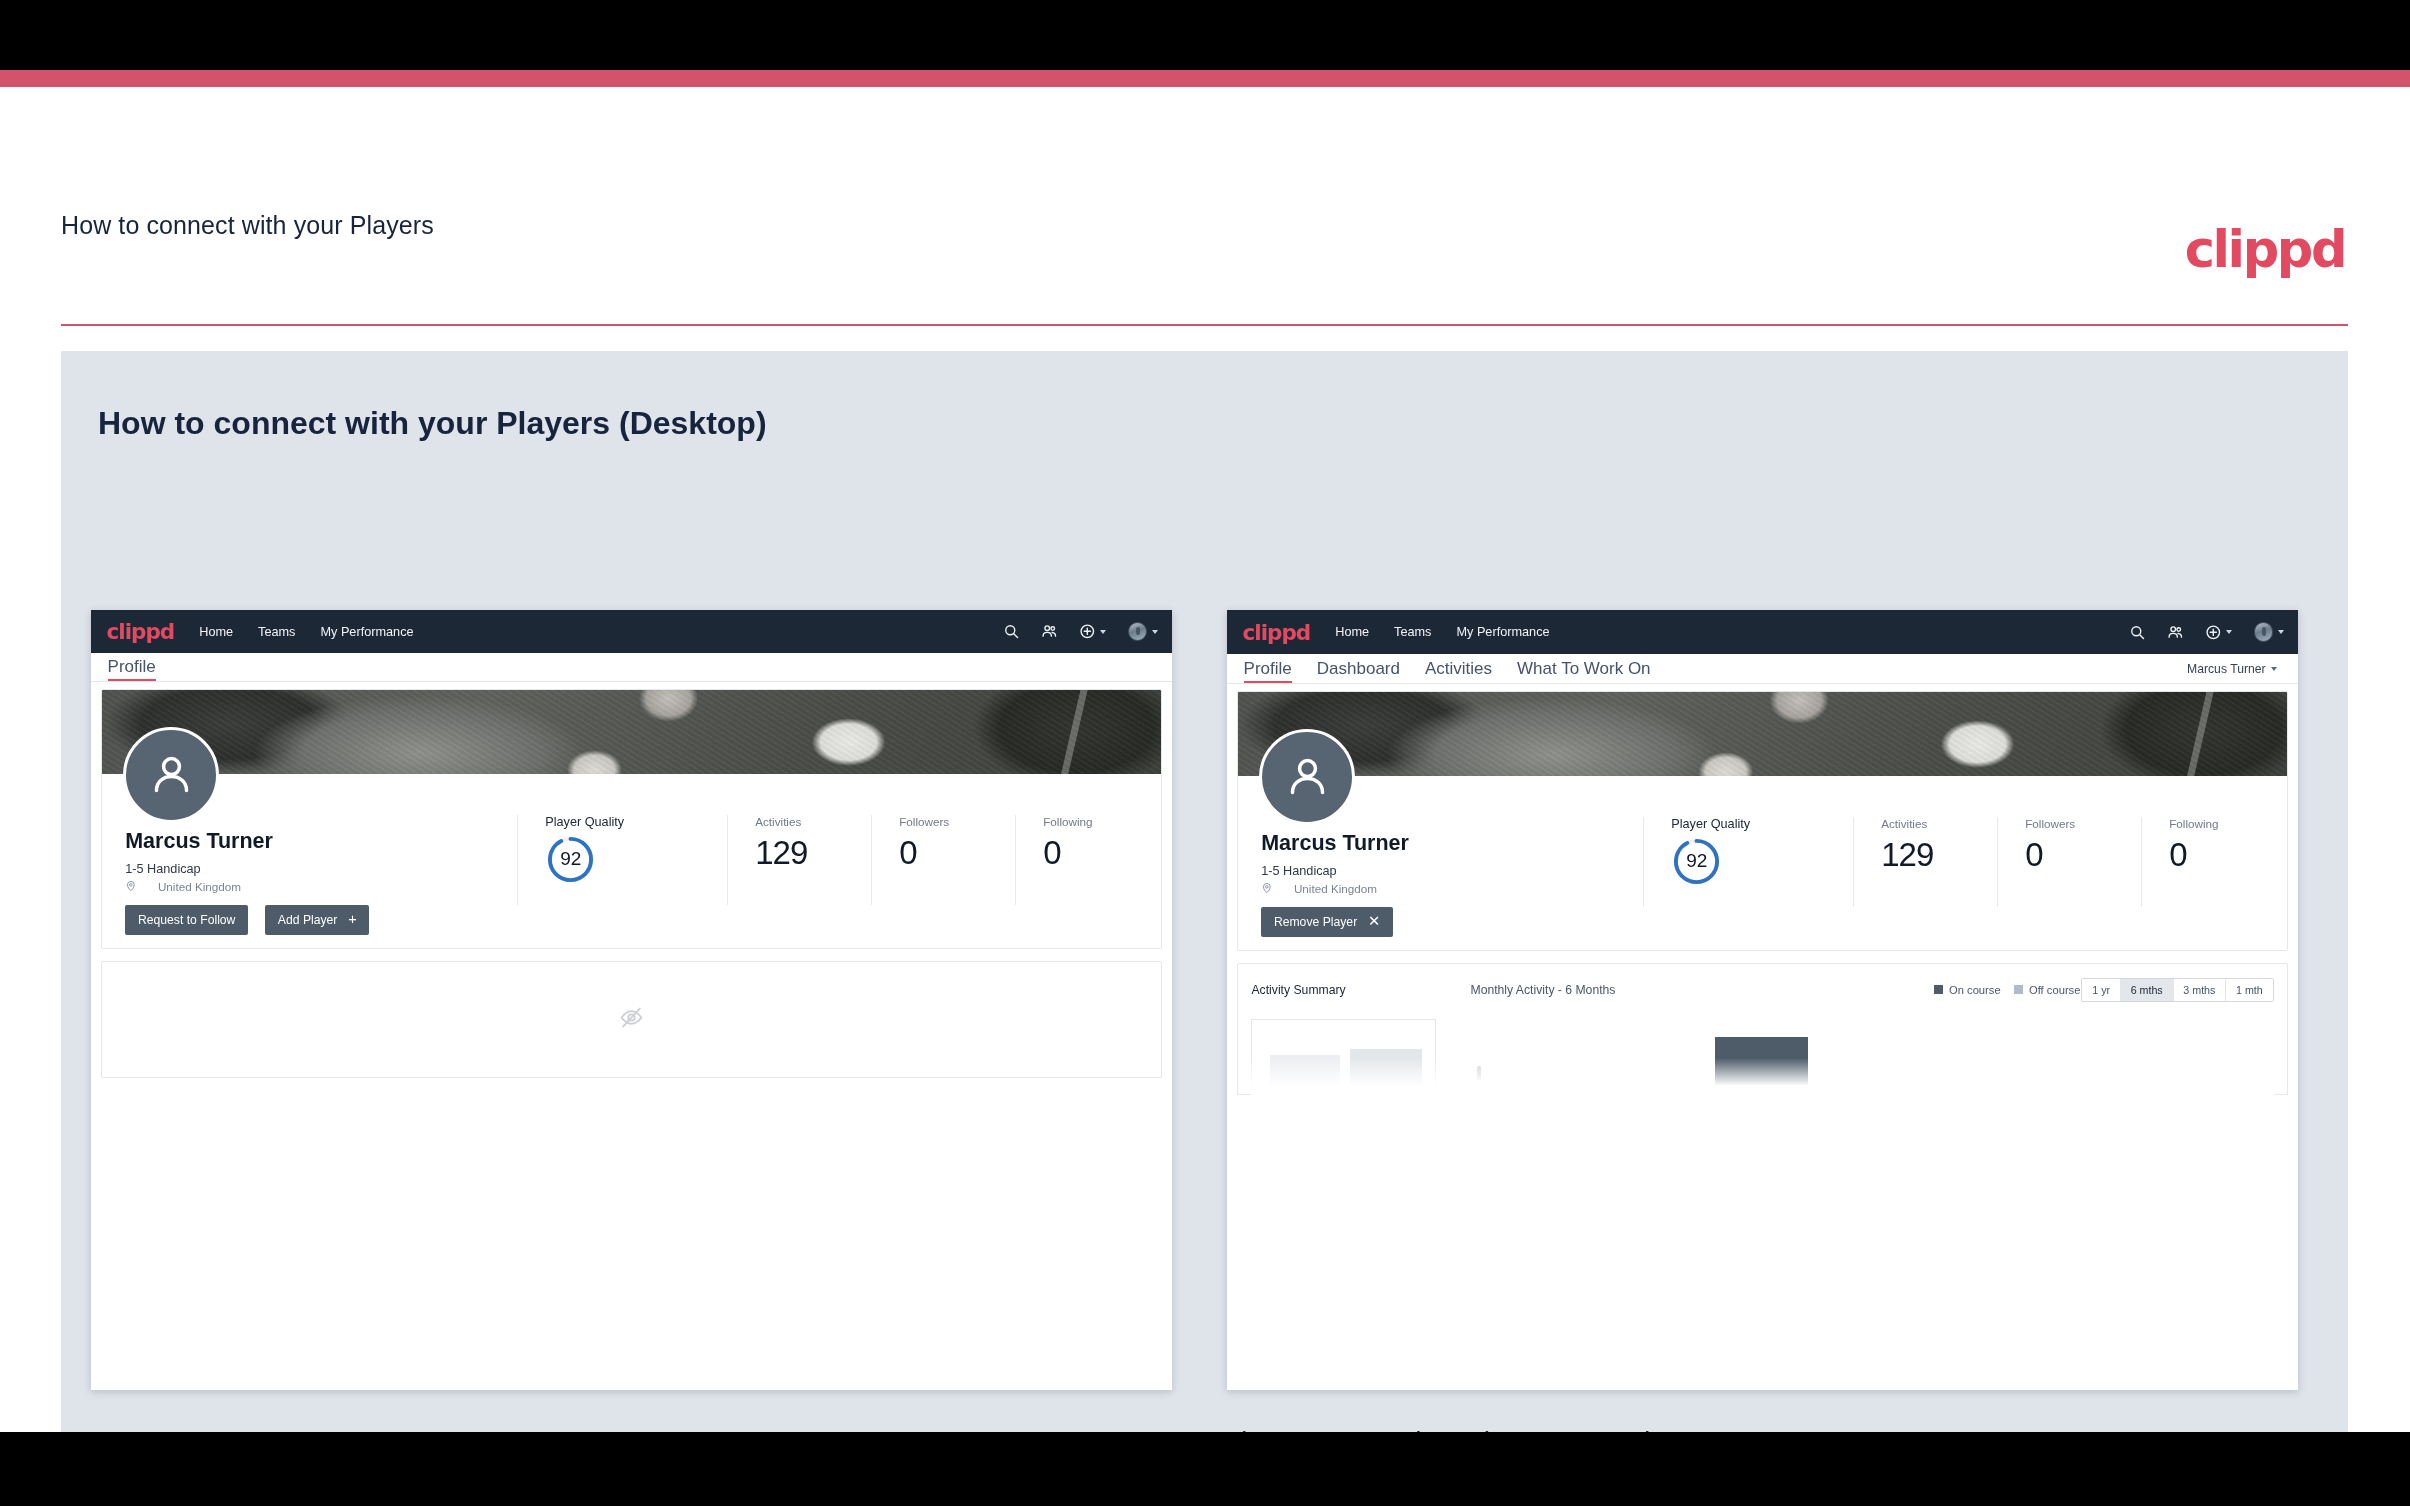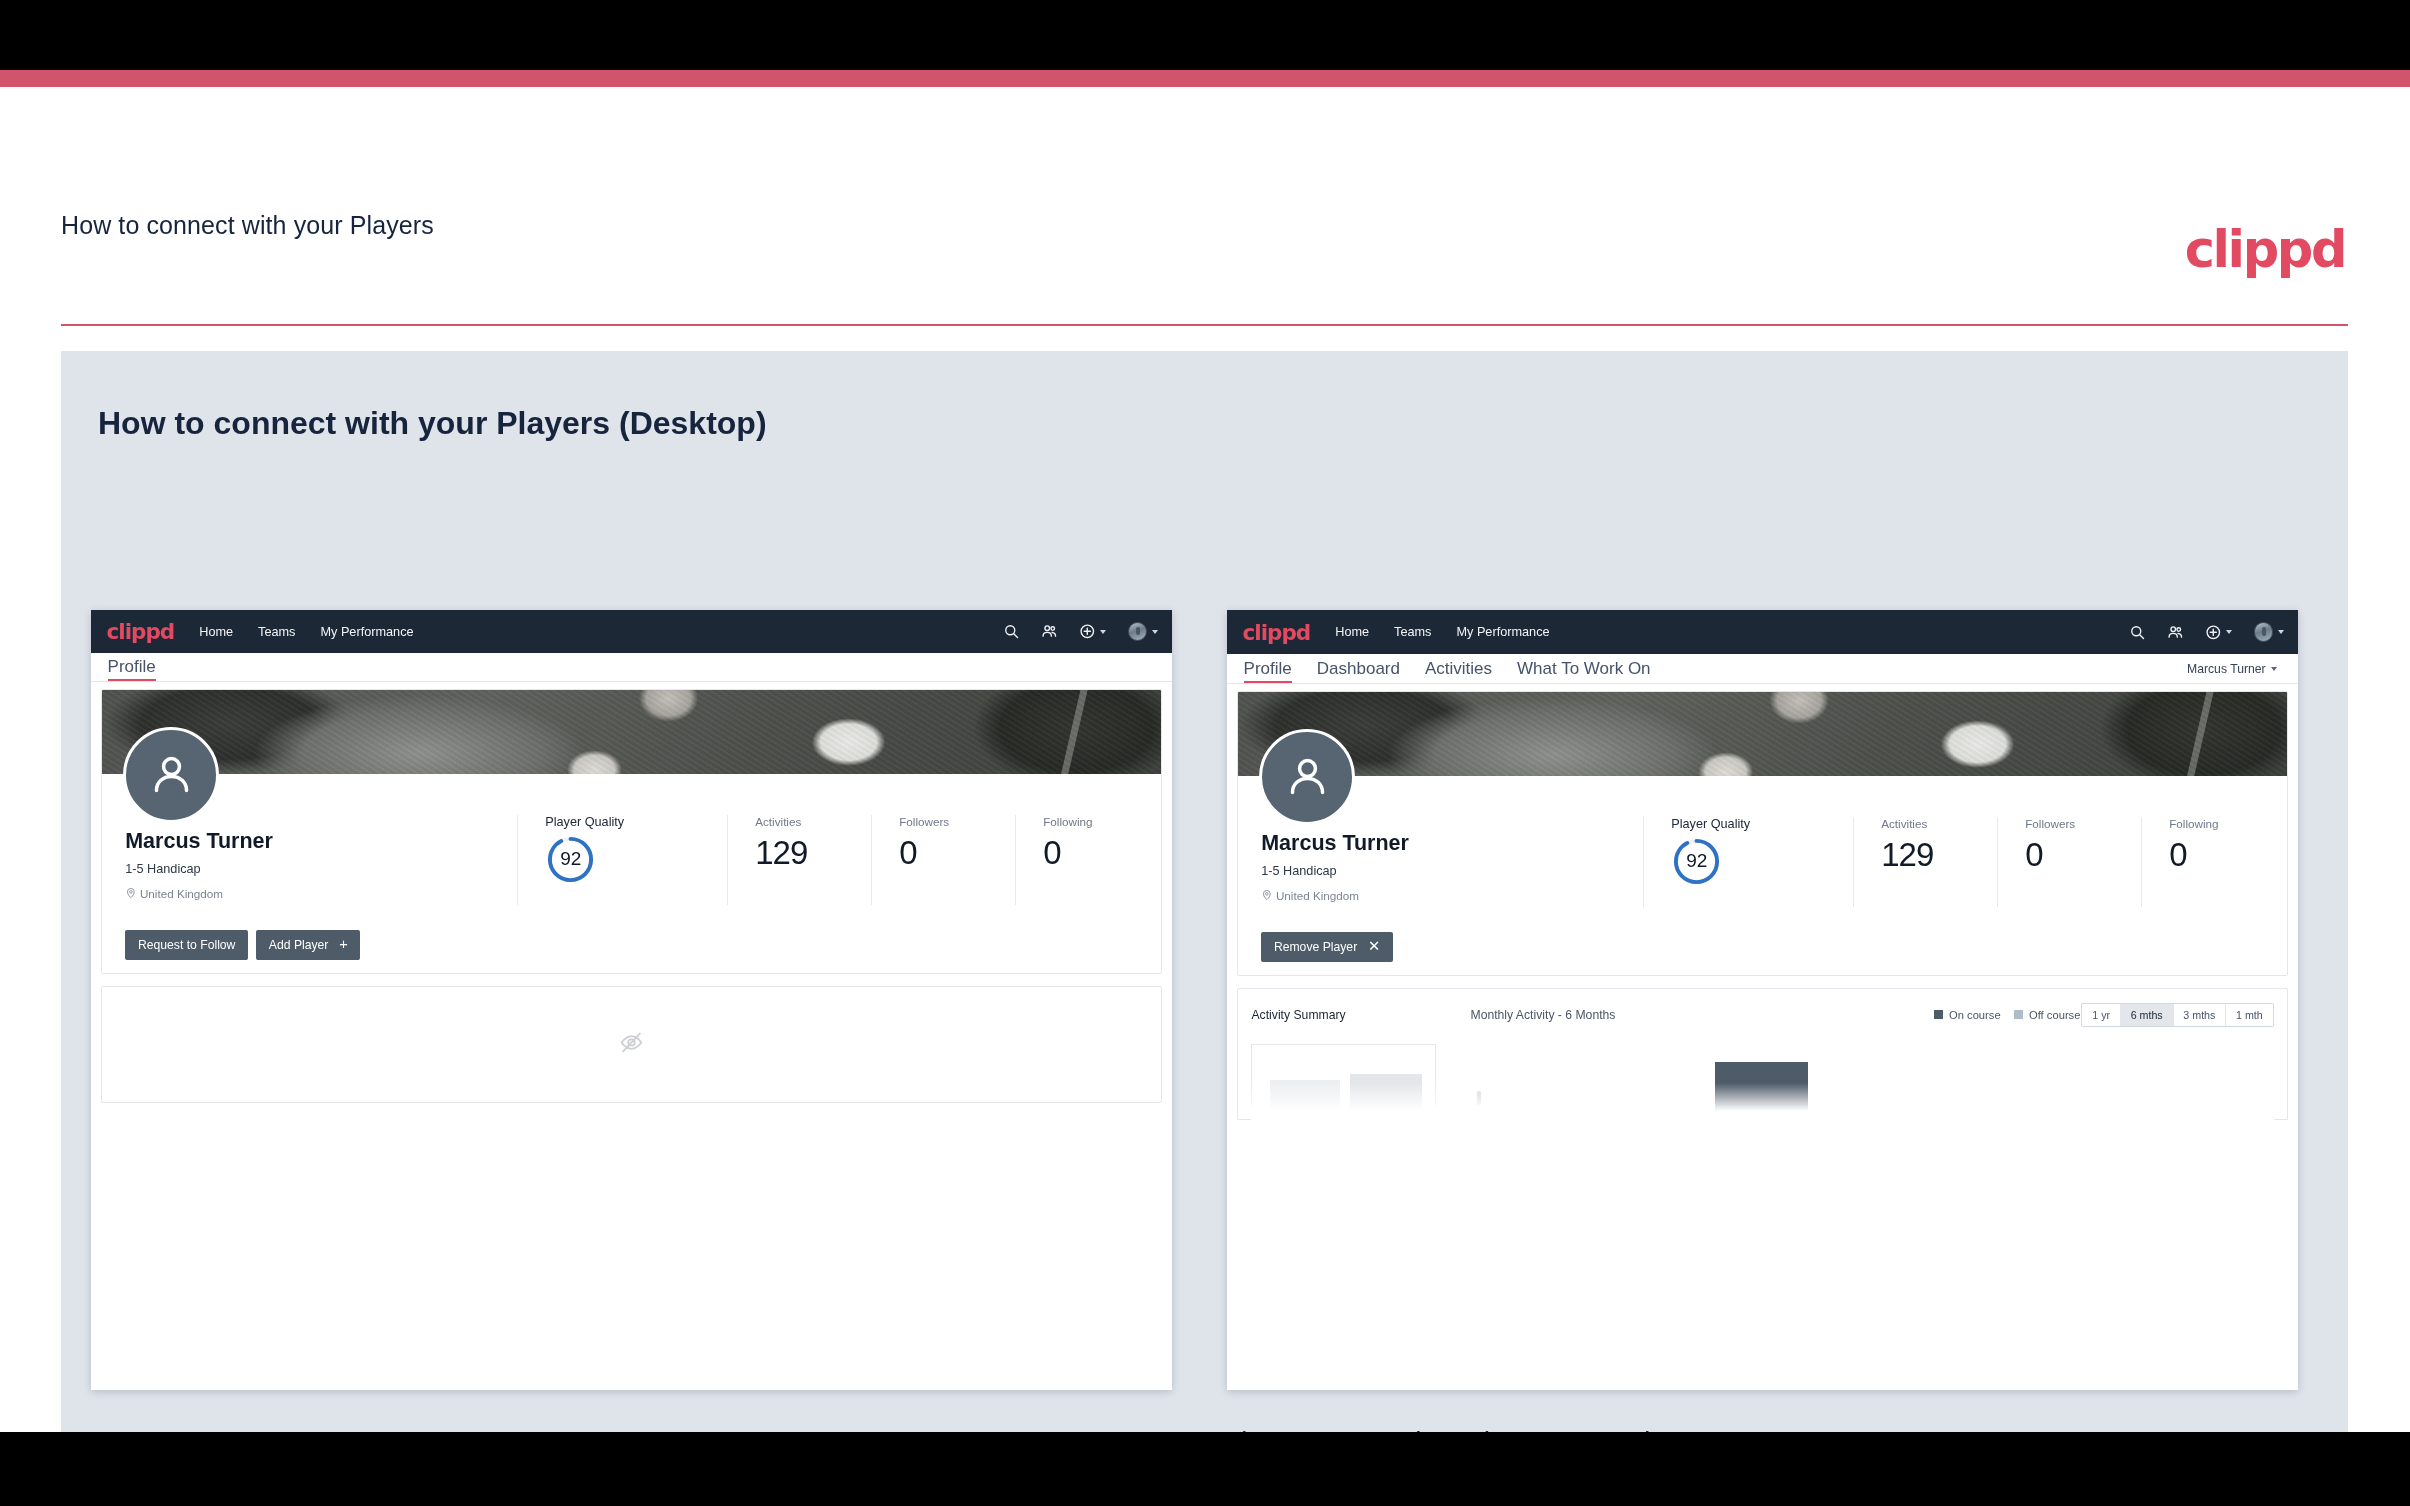--- a/index.html
+++ b/index.html
@@ -158,24 +158,24 @@
     background:#576472; border:3.9px solid #ffffff;
     display:flex; align-items:center; justify-content:center;
   }
   .shot.left  .avatar-lg { left:21.5px; top:-47px; width:96px; height:96px; }
   .shot.right .avatar-lg { left:21.5px; top:-47px; width:96px; height:96px; }
   .avatar-lg svg { width:53px; height:53px; }
 
   .pinfo { padding-left:23.4px; padding-top:55px; min-width:322px; }
   .pname { font-size:21.5px; font-weight:700; color:#111a28; }
   .phcp  { font-size:12.7px; color:#2e3846; margin-top:7.8px; }
-  .ploc  { font-size:11.7px; color:#7b8494; margin-top:11px; display:flex; align-items:center; gap:3px; }
+  .ploc  { font-size:11.7px; color:#7b8494; margin-top:4px; display:flex; align-items:center; gap:21px; }
   .ploc svg { width:11.7px; height:11.7px; }
 
-  .pbtns { display:flex; gap:8px; margin-top:30px; }
+  .pbtns { display:flex; gap:17px; margin-top:12px; }
   .pbtn {
     background:#4e5b69; color:#ffffff; font-size:12.2px;
     padding:7.8px 12.7px; border-radius:2px; display:flex; align-items:center; gap:10.7px;
     cursor:pointer; white-space:nowrap;
   }
   .pbtn .glyph { font-size:14.6px; line-height:1; }
 
   
   .stats { display:flex; align-items:flex-start; margin-left:auto; padding-top:41px; padding-right:2px; }
   .stat { padding:0 0 0 27px; min-width:144px; border-left:1px solid #e6e9ee; height:90px; }

